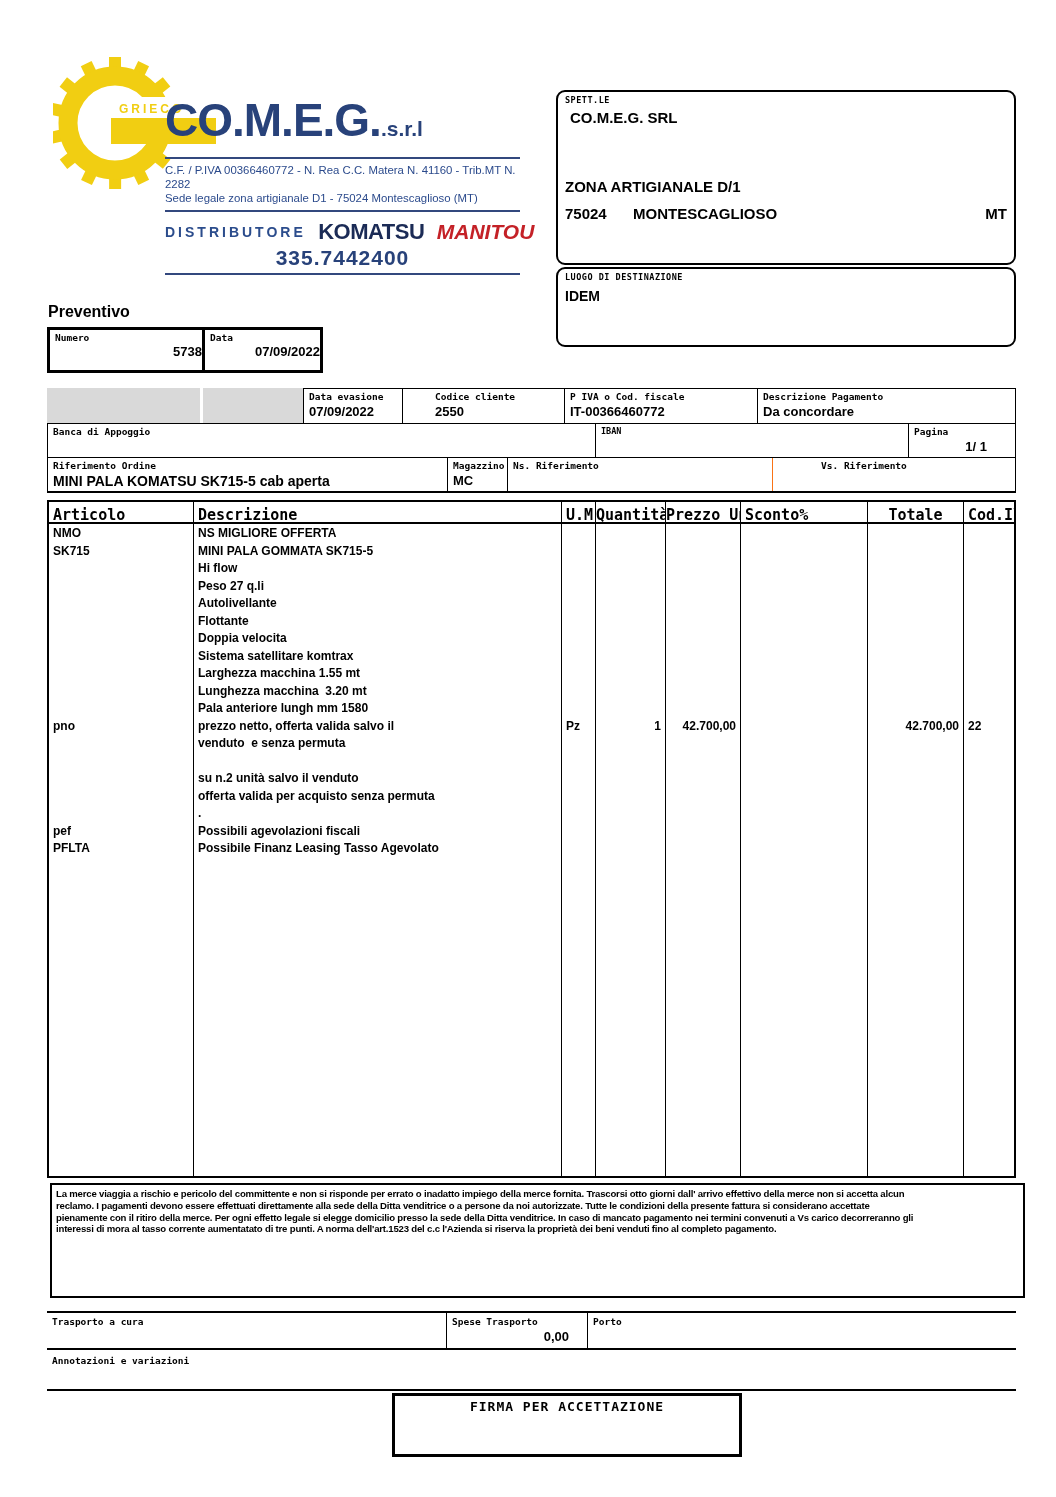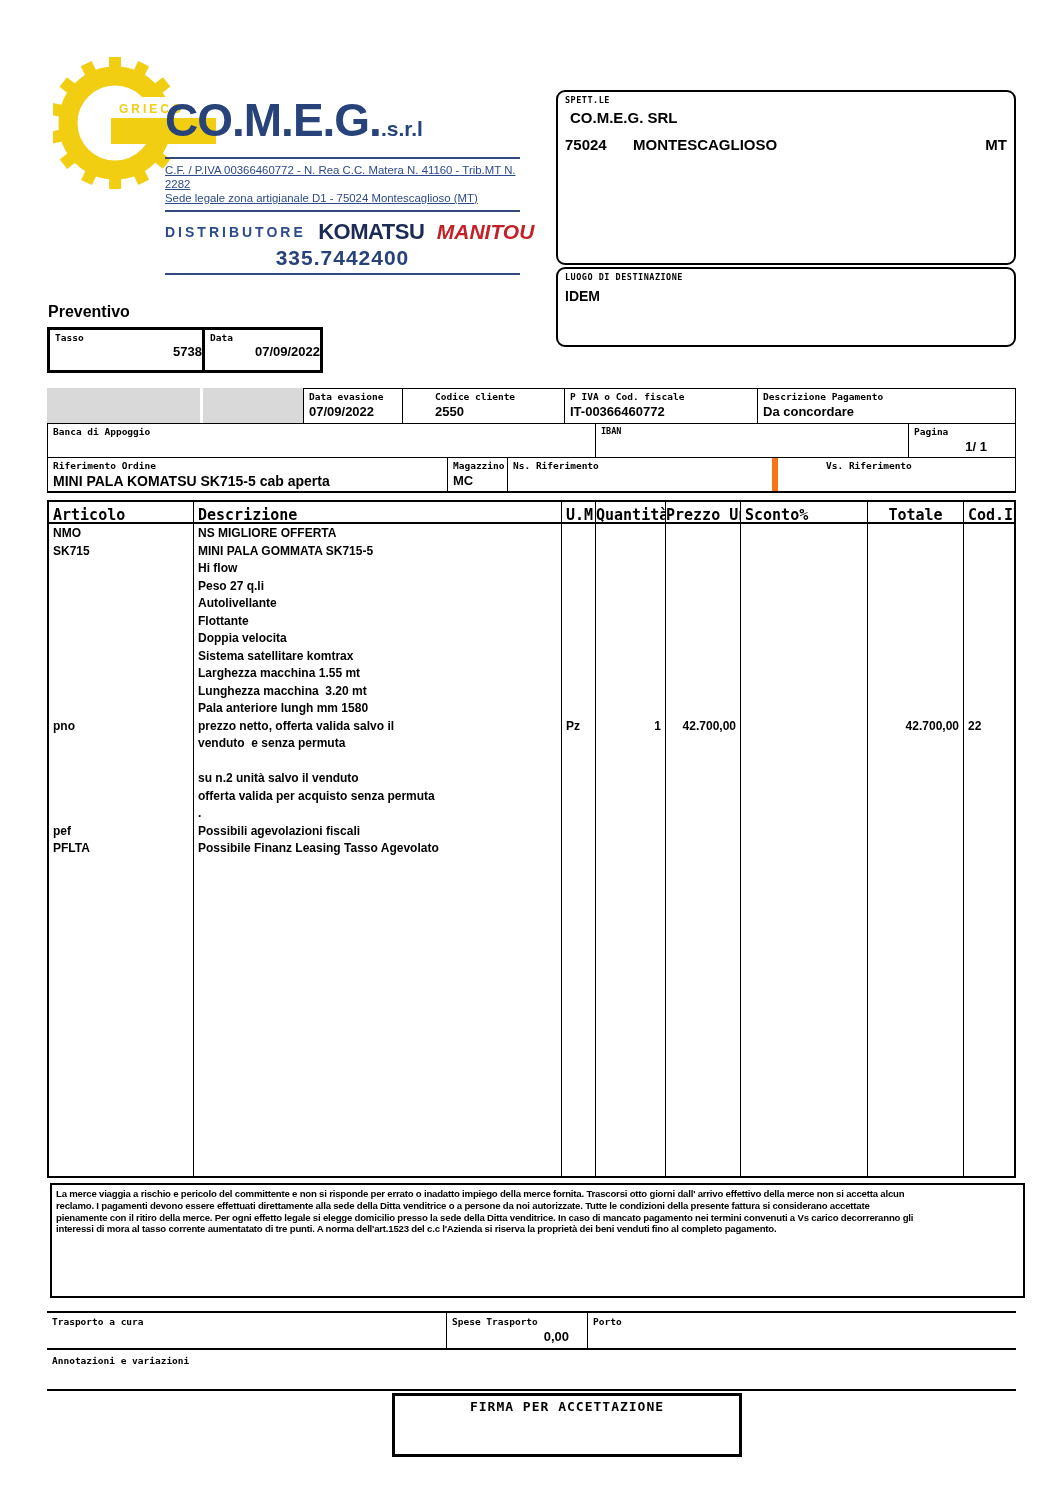--- a/index.html
+++ b/index.html
@@ -8,21 +8,21 @@
   #page { position:relative; width:1056px; height:1497px; background:#fff; overflow:hidden; }
   .mono { font-family:"DejaVu Sans Mono", monospace; font-weight:bold; }
   .val  { font-family:"Liberation Sans", sans-serif; font-weight:bold; color:#000; }
 
   
   #logo-svg { position:absolute; left:53px; top:55px; }
   #brand { position:absolute; left:165px; top:92px; width:355px; }
   #brand-name { color:#28427A; font-weight:bold; font-size:46px; letter-spacing:-1px; line-height:56px; white-space:nowrap; }
   #brand-name .suffix { font-size:21px; letter-spacing:0; }
   .brand-rule { height:0; border-top:2px solid #33487e; }
-  #brand-info { margin-top:4px; color:#2b4a8c; font-size:11.4px; line-height:14px; font-weight:500;text-decoration:underline; }
+  #brand-info { margin-top:4px; color:#2b4a8c; font-size:11.4px; line-height:14px; font-weight:500; }
   #dist-line { margin-top:7px; text-align:center; white-space:nowrap; }
   #dist-label { color:#2b4c8c; font-weight:bold; font-size:14px; letter-spacing:3px; vertical-align:2px; }
   #brand-komatsu { color:#1b2b56; font-weight:bold; font-size:22px; letter-spacing:-0.5px; margin-left:8px; }
   #brand-manitou { color:#c42127; font-weight:bold; font-style:italic; font-size:21px; margin-left:8px; }
   #brand-phone { text-align:center; color:#28427A; font-weight:bold; font-size:21px; letter-spacing:1px; margin-top:1px; }
 
   
   .rbox { position:absolute; left:556px; width:460px; border:2px solid #000; border-radius:9px; background:#fff; }
   #spett-box { top:90px; height:175px; }
   #dest-box { top:267px; height:80px; }
@@ -62,21 +62,21 @@
   #ig-cc { width:162px; border-left:1px solid #000; border-top:1px solid #000;padding-left:32px; }
   #ig-piva { width:193px; border-left:1px solid #000; border-top:1px solid #000; }
   #ig-pag-desc { flex:1; border-left:1px solid #000; border-top:1px solid #000; border-right:1px solid #000; }
   #ig-banca { width:547px; }
   #ig-iban { width:313px; border-left:1px solid #000; }
   #ig-pagina { flex:1; border-left:1px solid #000; }
   #ig-pagina .v { text-align:right; padding-right:28px; }
   #ig-rif { width:399px; }
   #ig-mag { width:60px; border-left:1px solid #000; }
   #ig-nsrif { width:265px; border-left:1px solid #000; }
-  #ig-vsrif { flex:1; border-left:6px solid #f97316;padding-left:48px; }
+  #ig-vsrif { flex:1; border-left:1px solid #f97316;padding-left:48px; }
 
   
   #items { position:absolute; left:47px; top:500px; width:969px; height:678px; border:2px solid #000; }
   #items-header { display:flex; height:22px; border-bottom:2px solid #000; }
   #items-header .h { font-size:15px; padding:4px 0 0 4px; border-right:1px solid #000; overflow:hidden; white-space:nowrap; }
   #items-header .h:last-child { border-right:none; }
   #items-body { display:flex; height:652px; }
   .col { border-right:1px solid #000; padding-top:2px; overflow:hidden; }
   .col:last-child { border-right:none; }
   .w-art  { width:145px; } .w-desc { width:368px; } .w-um { width:34px; }
@@ -144,36 +144,37 @@
       <span id="brand-komatsu">KOMATSU</span>
       <span id="brand-manitou">MANITOU</span>
     </div>
     <div id="brand-phone">335.7442400</div>
     <div class="brand-rule" style="margin-top:3px"></div>
   </div>
 
   <div id="spett-box" class="rbox">
     <div class="tag mono">SPETT.LE</div>
     <div id="spett-name" class="val">CO.M.E.G. SRL</div>
+    <div id="spett-addr" class="val">ZONA ARTIGIANALE D/1</div>
     <div id="spett-city-row" class="val">
       <span id="spett-cap">75024</span>
       <span id="spett-city">MONTESCAGLIOSO</span>
       <span id="spett-prov">MT</span>
     </div>
   </div>
 
   <div id="dest-box" class="rbox">
     <div class="tag mono">LUOGO DI DESTINAZIONE</div>
     <div id="dest-value" class="val">IDEM</div>
   </div>
 
   <div id="doc-type">Preventivo</div>
   <div id="numdata">
     <div id="nd-numero" class="cell">
-      <span class="lab mono">Tasso</span>
+      <span class="lab mono">Numero</span>
       <span class="v val">5738</span>
     </div>
     <div id="nd-data" class="cell">
       <span class="lab mono">Data</span>
       <span class="v val">07/09/2022</span>
     </div>
   </div>
 
   <div id="info-grid">
     <div id="ig-r1" class="ig-row">

